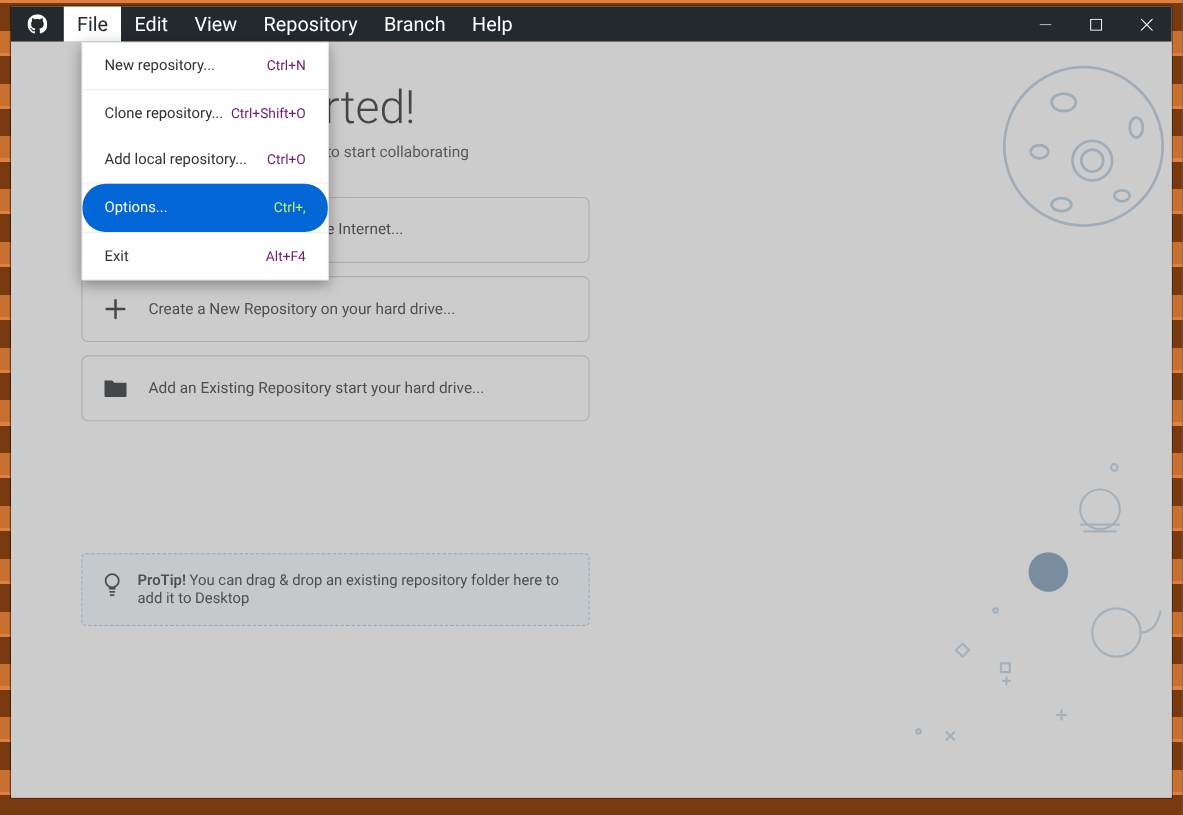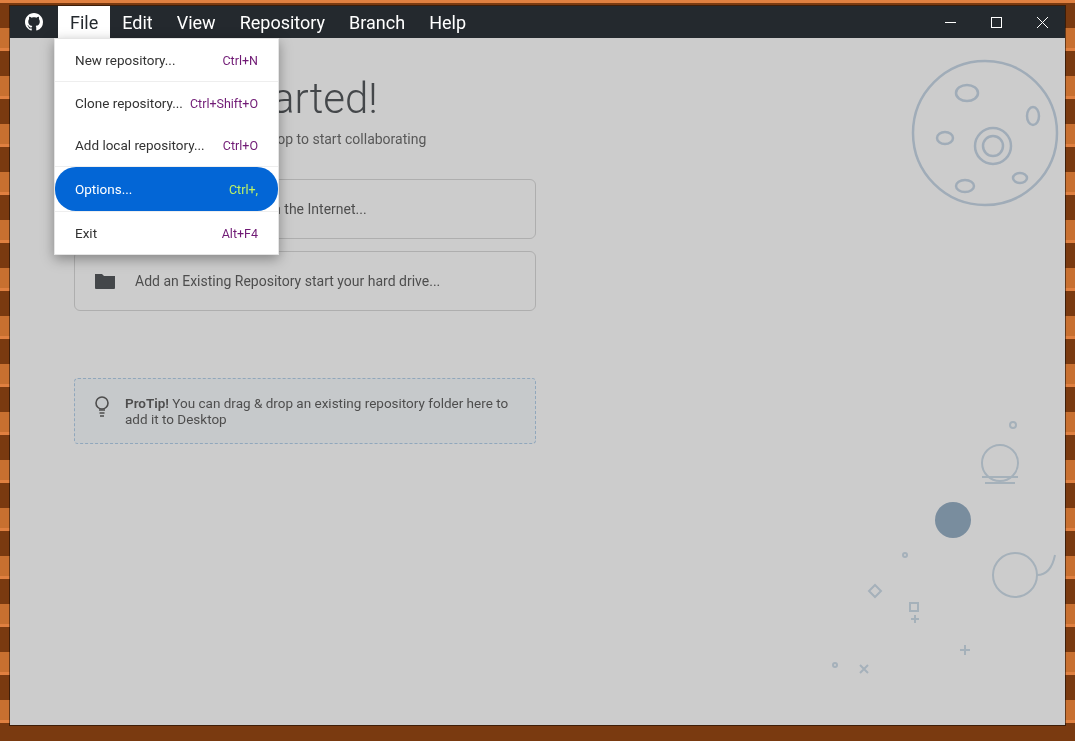--- a/index.html
+++ b/index.html
@@ -20,24 +20,24 @@
 
 .bg-illustration { position:absolute; right:0; top:0; pointer-events:none; }
 .bg-illustration2 { position:absolute; right:0; bottom:0; pointer-events:none; }
 
 h1 { font-size: 42px; font-weight:300; color:#24292e; margin-bottom:8px; }
 .subtitle { font-size:14px; color:#444; margin-bottom:32px; }
 
 .action-card { width:462px; height:60px; border:1px solid #cfcfcf; border-radius:6px; display:flex; align-items:center; padding:0 18px; gap:18px; margin-bottom:12px; cursor:pointer; font-size:14px; color:#333; }
 .action-icon { width:24px; height:24px; display:flex; align-items:center; justify-content:center; color:#24292e; }
 
-.protip { width:462px; margin-top:67px; border:1.5px dashed #9ec3e6; border-radius:4px; padding:16px 18px; display:flex; gap:14px; font-size:13.5px; color:#333; background:rgba(180,210,240,.12); }
+.protip { width:462px; margin-top:120px; border:1.5px dashed #9ec3e6; border-radius:4px; padding:16px 18px; display:flex; gap:14px; font-size:13.5px; color:#333; background:rgba(180,210,240,.12); }
 .protip-strong { font-weight:600; }
 
-.dropdown { position:absolute; top:32px; left:44px; width:225px; background:#fff; box-shadow:0 4px 12px rgba(0,0,0,.35); border:1px solid rgba(0,0,0,.1); z-index:100; }
+.dropdown { position:absolute; top:32px; left:64px; width:225px; background:#fff; box-shadow:0 4px 12px rgba(0,0,0,.35); border:1px solid rgba(0,0,0,.1); z-index:100; }
 .dd-item { height:44px; display:flex; align-items:center; justify-content:space-between; padding:0 20px; font-size:13.5px; color:#333; cursor:pointer; }
 .dd-item.short { height:42px; }
 .dd-item.hl { background:#0366d6; color:#fff;border-radius:21px; }
 .dd-shortcut { color:#701a75; font-size:12.5px; }
 .dd-item.hl .dd-shortcut { color:#bef264; }
 .dd-sep { height:1px; background:#eee; }
 
 .dim-overlay { position:absolute; inset:0; background:rgba(120,120,120,.38); pointer-events:none; z-index:50; }
 .dim-overlay.below-menu { top:32px; }
 </style>
@@ -131,20 +131,28 @@
       <span class="action-icon">
         <svg width="22" height="20" viewBox="0 0 22 20" fill="none" stroke="#24292e" stroke-width="1.6">
             <rect x="1" y="1" width="14" height="12" rx="1"></rect>
             <rect x="7" y="7" width="14" height="12" rx="1" fill="#fff"></rect>
             <path d="M10 10 h8 M10 13 h8 M10 16 h5"></path>
           </svg>
       </span>
       <span>Clone a repository from the Internet...</span>
     </div>
 
+    <div class="action-card">
+      <span class="action-icon">
+        <svg width="20" height="20" viewBox="0 0 20 20">
+            <path d="M10 2 v16 M2 10 h16" stroke="#24292e" stroke-width="2.3" stroke-linecap="round"></path>
+          </svg>
+      </span>
+      <span>Create a New Repository on your hard drive...</span>
+    </div>
 
     <div class="action-card">
       <span class="action-icon">
         <svg width="22" height="18" viewBox="0 0 22 18">
             <path d="M1 2 h7 l2 2 h11 v12 a1 1 0 0 1 -1 1 H2 a1 1 0 0 1 -1 -1 z" fill="#24292e"></path>
           </svg>
       </span>
       <span>Add an Existing Repository start your hard drive...</span>
     </div>
 

